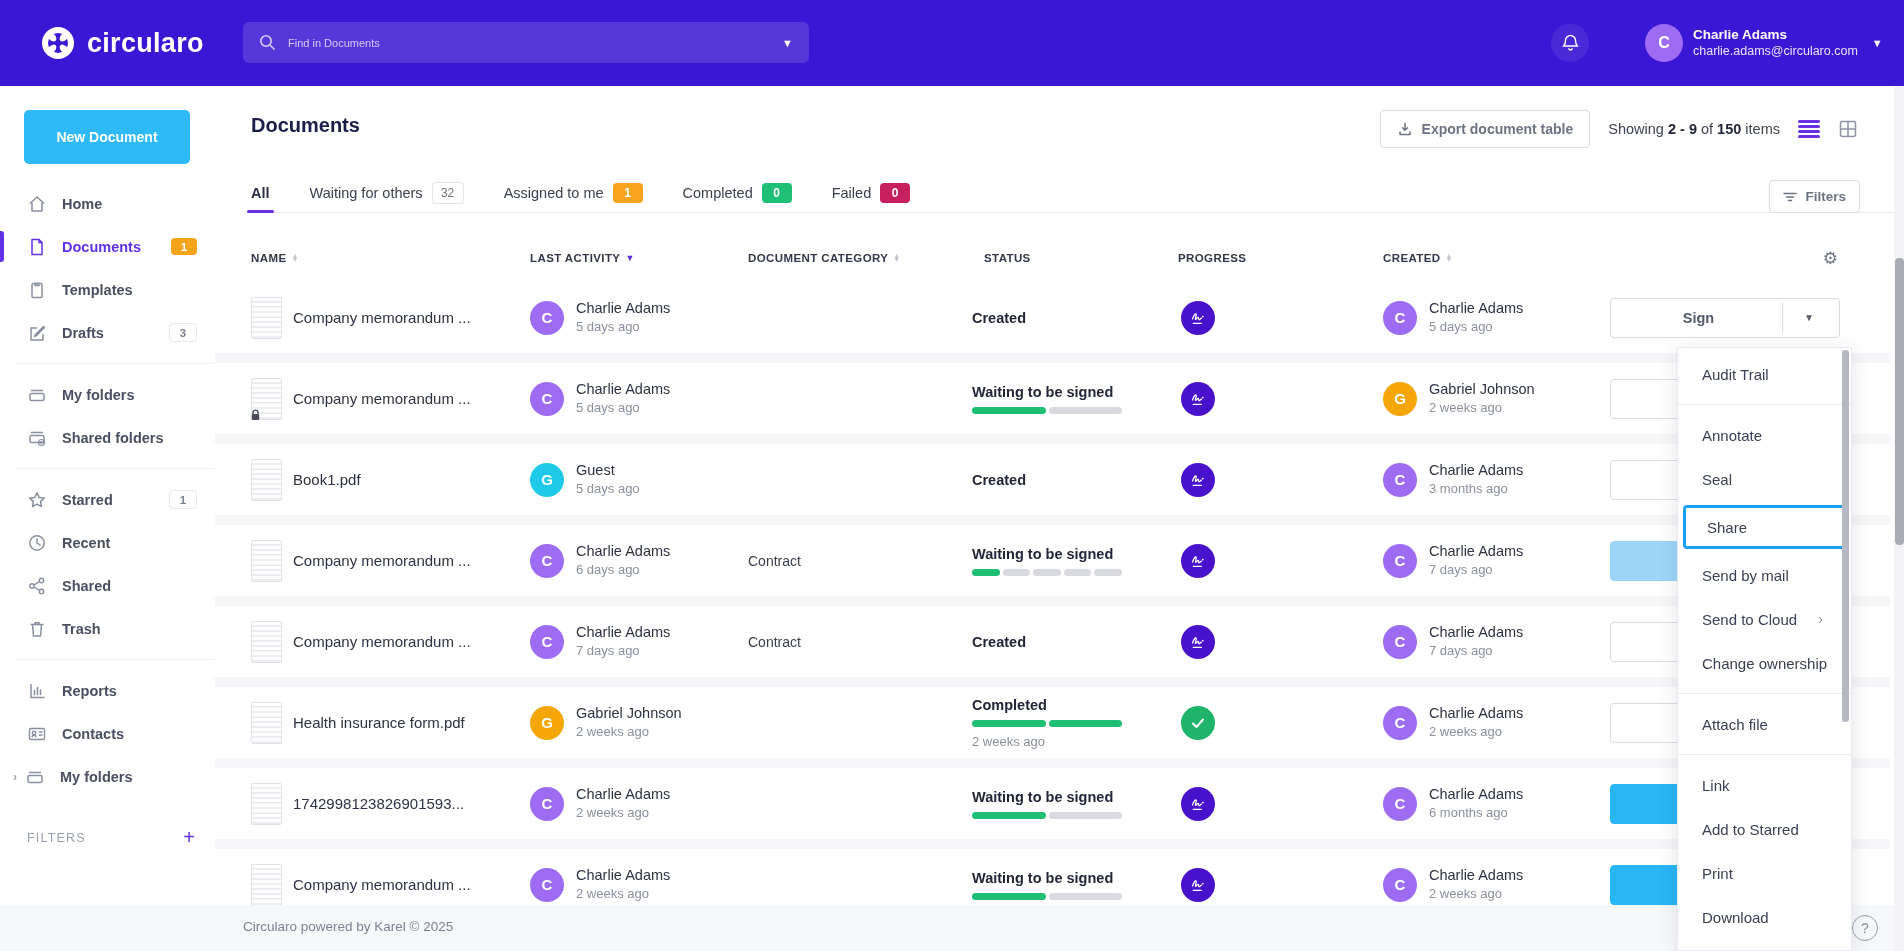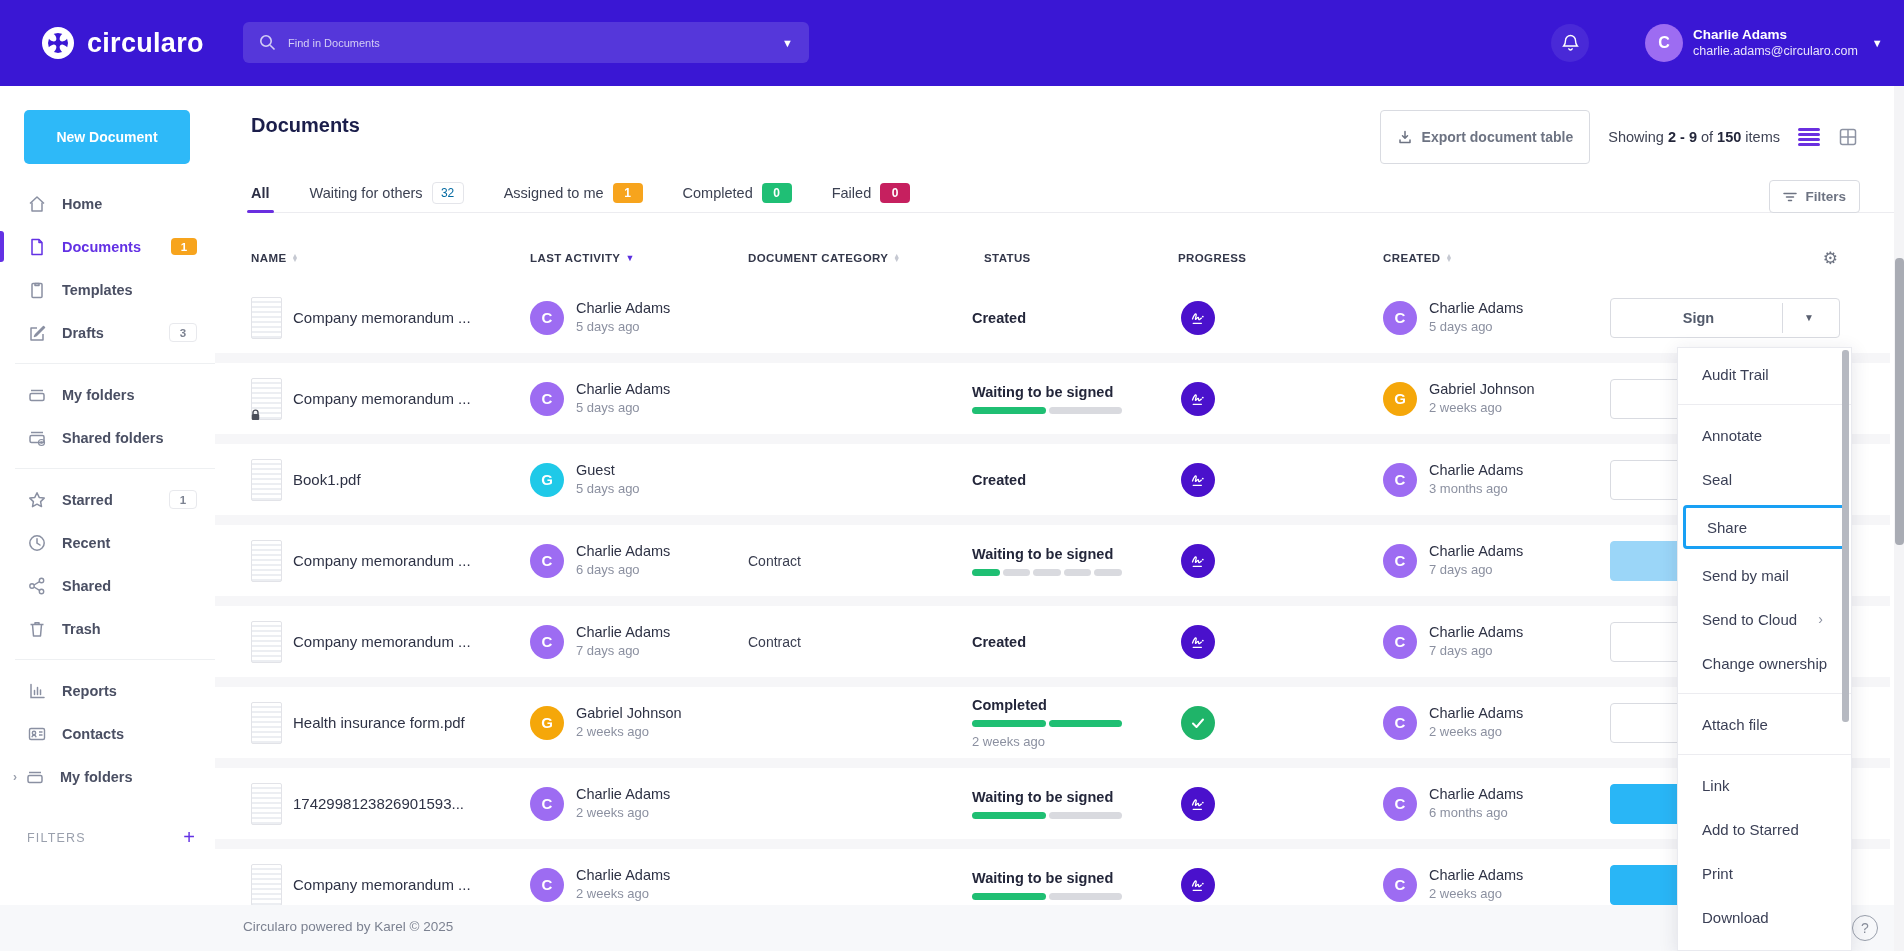--- a/index.html
+++ b/index.html
@@ -38,32 +38,32 @@
   .nav-badge.plain{background:#fff;border:1px solid #e8e9ed;color:#7c8291;}
   .nav-sep{height:1px;background:#eef0f2;margin:9px 0 9px 15px;}
   .nav-chev{color:#9aa0ad;font-size:12px;margin-right:8px;margin-left:-14px;}
   .filters-row{position:absolute;left:27px;right:20px;top:740px;display:flex;align-items:center;justify-content:space-between;}
   .filters-label{color:#9aa0ad;font-size:12.5px;letter-spacing:1.2px;}
   .filters-plus{color:#6331e4;font-size:20px;font-weight:300;cursor:pointer;}
   
   .main{position:absolute;left:215px;top:86px;right:0;bottom:0;background:#fff;}
   .page-title{position:absolute;left:36px;top:28px;font-size:20px;font-weight:800;color:#1b1e4b;margin:0;}
   .head-right{position:absolute;top:24px;right:46px;display:flex;align-items:center;gap:18px;}
-  .export-btn{height:54px;padding:0 16px;border:1px solid #d9dbe1;border-radius:4px;background:#fff;color:#6d7382;font-size:14px;font-weight:600;display:flex;align-items:center;gap:9px;cursor:pointer;font-family:inherit;}
+  .export-btn{height:38px;padding:0 16px;border:1px solid #d9dbe1;border-radius:4px;background:#fff;color:#6d7382;font-size:14px;font-weight:600;display:flex;align-items:center;gap:9px;cursor:pointer;font-family:inherit;}
   .showing{font-size:14.5px;color:#3f4354;}
   .showing b{color:#23263a;}
   .view-list{width:22px;height:18px;display:flex;flex-direction:column;justify-content:space-between;cursor:pointer;}
   .view-list span{height:3.2px;background:#6a2fe0;border-radius:2px;}
   .view-grid{cursor:pointer;display:flex;}
   .tabs-row{position:absolute;left:36px;right:0;top:88px;height:38px;border-bottom:1px solid #ececf0;display:flex;align-items:center;gap:40px;}
   .tab{position:relative;display:flex;align-items:center;gap:9px;font-size:14.5px;color:#3c4152;height:100%;cursor:pointer;}
   .tab.active{color:#2c2f45;font-weight:600;}
   .tab.active::after{content:"";position:absolute;left:-4px;right:-4px;bottom:-1px;height:3px;background:#6a2fe0;border-radius:2px;}
   .tab-badge{min-width:20px;height:20px;border-radius:4px;font-size:12px;font-weight:bold;display:flex;align-items:center;justify-content:center;padding:0 5px;}
-  .tab-badge.light{background:#fff;border:1px solid #e4e5ea;color:#0369a1;font-weight:normal;}
+  .tab-badge.light{background:#fff;border:1px solid #e4e5ea;color:#737373;font-weight:normal;}
   .tab-badge.orange{background:#f7a41d;color:#fff;}
   .tab-badge.green{background:#1fbf75;color:#fff;}
   .tab-badge.crimson{background:#c6205f;color:#fff;}
   .filters-btn{position:absolute;top:94px;right:44px;height:33px;padding:0 13px;border:1px solid #d9dbe1;border-radius:4px;background:#fff;color:#6d7382;font-size:13.5px;font-weight:600;display:flex;align-items:center;gap:8px;cursor:pointer;font-family:inherit;}
   
   .thead{position:absolute;left:0;right:14px;top:152px;height:44px;}
   .th{position:absolute;top:14px;font-size:11.5px;font-weight:bold;color:#33374a;letter-spacing:.4px;display:flex;align-items:center;gap:5px;cursor:pointer;}
   .sort{display:flex;flex-direction:column;line-height:.55;font-size:7px;color:#c6c9d2;}
   .sort-active{color:#5b2fe0;font-size:9px;}
   .gear{position:absolute;right:52px;top:10px;color:#6d7382;font-size:17px;cursor:pointer;}

